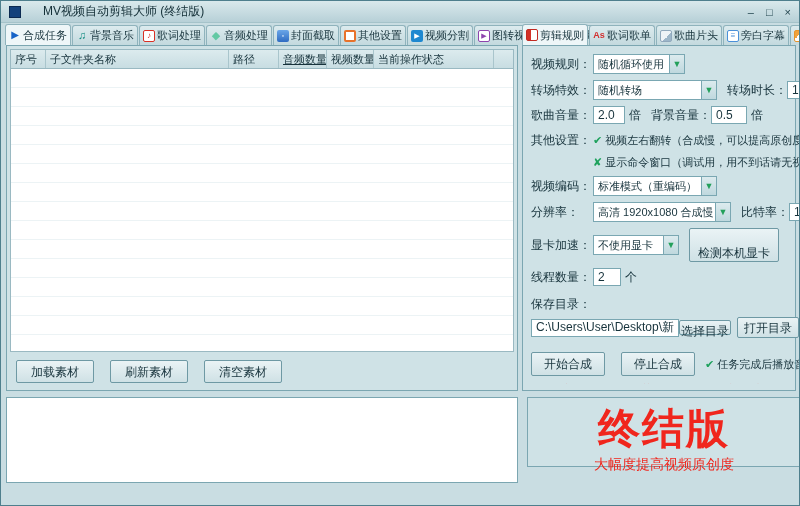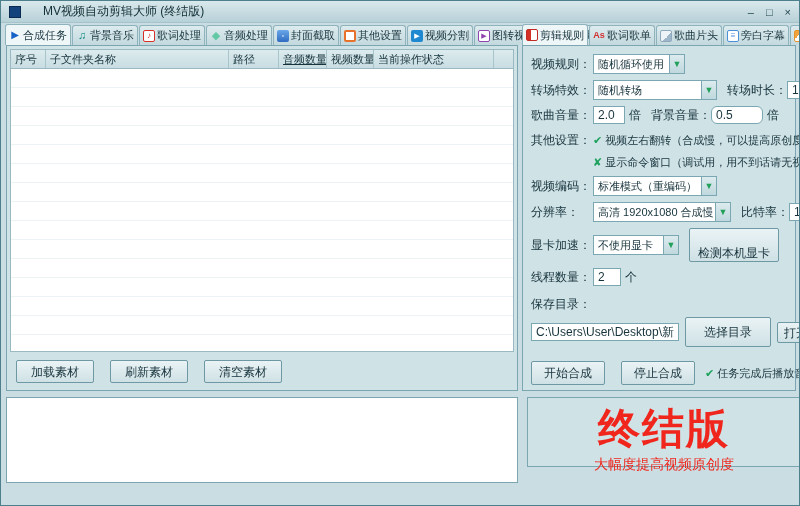--- a/index.html
+++ b/index.html
@@ -213,21 +213,21 @@
       <span class="lbl2">转场时长：</span>
       <input class="tin" style="width: 24px;" value="1">
       <span class="unit">秒</span>
     </div>
 
     <div class="frow">
       <span class="flabel">歌曲音量：</span>
       <input class="tin" style="width: 32px;" value="2.0">
       <span class="unit">倍</span>
       <span class="lbl2">背景音量：</span>
-      <input class="tin" style="width: 52px; border-radius: 6px;" value="0.5">
+      <input class="tin" style="width: 36px;" value="0.5">
       <span class="unit">倍</span>
     </div>
 
     <div class="frow" style="margin-top:2px">
       <span class="flabel">其他设置：</span>
       <span class="chk">✔</span>
       <span style="font-size:11px">视频左右翻转（合成慢，可以提高原创度）</span>
     </div>
 
     <div class="frow">
@@ -269,21 +269,21 @@
       <input class="tin" style="width: 28px;" value="2">
       <span class="unit">个</span>
     </div>
 
     <div class="frow" style="margin-top:4px;margin-bottom:4px">
       <span>保存目录：</span>
     </div>
 
     <div class="frow">
       <input class="tin" style="width: 148px; flex: 0 0 auto;" value="C:\Users\User\Desktop\新建文件夹 (">
-      <button class="btn" style="padding:2px 18px;height:30px;margin-left:6px">选择目录</button>
+      <button class="btn" style="padding:2px 1px;height:15px;">选择目录</button>
       <button class="btn" style="padding:2px 6px;height:21px;margin-left:6px">打开目录</button>
     </div>
 
     <div class="frow" style="margin-top:8px">
       <button class="btn" style="padding:3px 12px;height:24px">开始合成</button>
       <button class="btn" style="padding:3px 12px;height:24px;margin-left:16px">停止合成</button>
       <span class="chk" style="margin-left:10px">✔</span>
       <span style="font-size:11px">任务完成后播放音效</span>
     </div>
 

